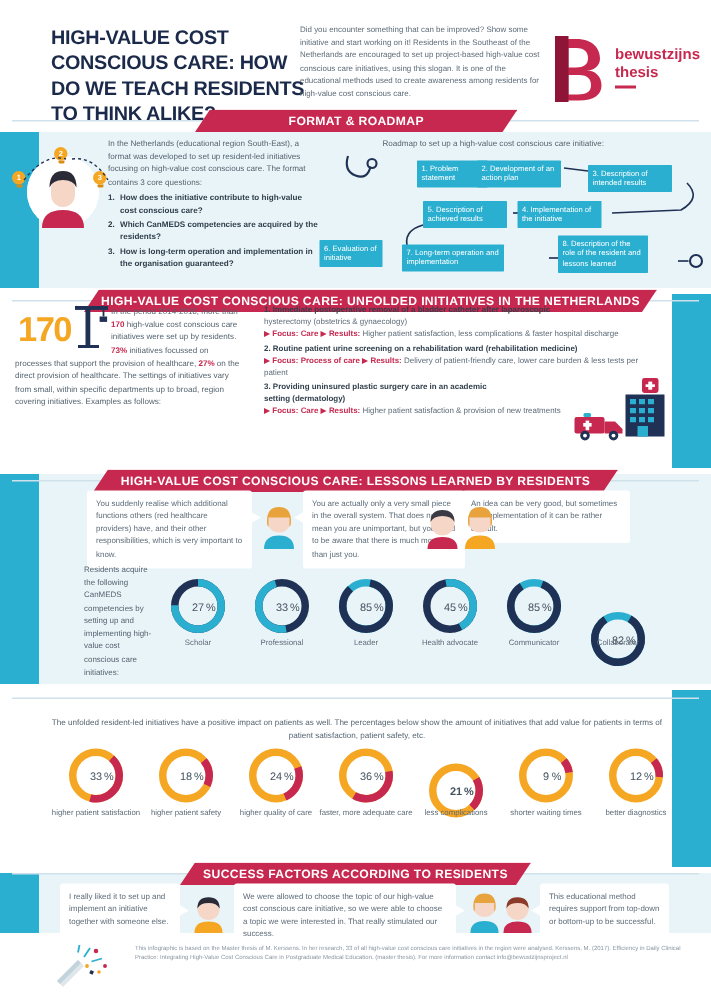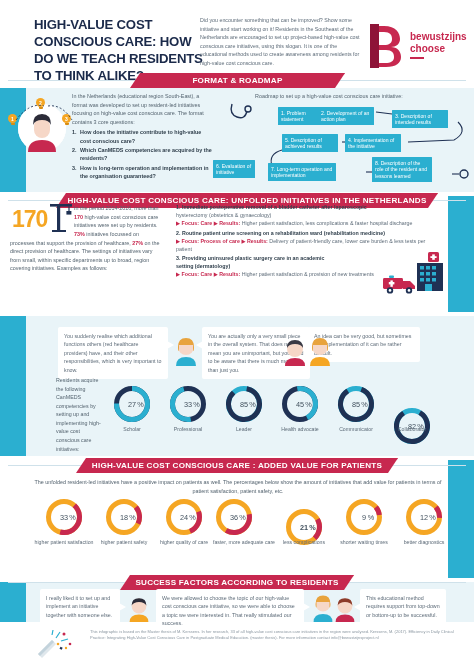--- a/index.html
+++ b/index.html
@@ -132,21 +132,21 @@
     <div class="intro">Did you encounter something that can be improved? Show some initiative and start working on it! Residents in the Southeast of the Netherlands are encouraged to set up project-based high-value cost conscious care initiatives, using this slogan. It is one of the educational methods used to create awareness among residents for high-value cost conscious care.</div>
     <div class="logo">
       <svg class="logo-mark" viewBox="0 0 34 44">
         <path d="M2 2 L14 2 C26 2 30 9 30 15 C30 20 26 23 21 23 C27 23 31 27 31 33 C31 39 26 43 16 43 L2 43 Z" fill="#c7284f"></path>
         <path d="M9 8 L14 8 C20 8 22 11 22 15 C22 19 19 21 14 21 L9 21 Z" fill="#ffffff"></path>
         <path d="M9 26 L16 26 C22 26 24 29 24 33 C24 37 21 39 15 39 L9 39 Z" fill="#ffffff"></path>
         <path d="M0 0 L9 0 L9 44 L0 44 Z" fill="#8e1438"></path>
       </svg>
       <div class="logo-text">
         <span>bewustzijns</span><br>
-        <span>choose</span>
+        <span>thesis</span>
       </div>
       <div class="logo-underline"></div>
     </div>
   </div>
 
   <div class="panel" style="left:0;top:88px;width:474px;height:104px;"></div>
   <div class="tealbar" style="left:0;top:88px;width:26px;height:104px;"></div>
 
   <div class="banner-wrap" style="top:73px;">
     <div class="banner-line"></div>
@@ -309,20 +309,24 @@
     <circle cx="8" cy="18.4" r="3.2" fill="#1f3154"></circle>
       <circle cx="8" cy="18.4" r="1.3" fill="#fff"></circle>
     <circle cx="27" cy="18.4" r="3.2" fill="#1f3154"></circle>
       <circle cx="27" cy="18.4" r="1.3" fill="#fff"></circle>
     <rect x="7" y="3.4" width="5" height="2.6" rx="1" fill="#2bafd0"></rect>
   </svg>
 
   <div class="panel" style="left:0;top:316px;width:474px;height:140px;"></div>
   <div class="tealbar" style="left:0;top:316px;width:26px;height:140px;"></div>
 
+  <div class="banner-wrap" style="top:313px;">
+    <div class="banner-line"></div>
+    <div class="banner" style="left:62px;width:350px;">HIGH-VALUE COST CONSCIOUS CARE: LESSONS LEARNED BY RESIDENTS</div>
+  </div>
 
   <div class="bubble tail-r" style="left:58px;top:327px;width:110px;">You suddenly realise which additional functions others (red healthcare providers) have, and their other responsibilities, which is very important to know.</div>
   <div class="bubble tail-l" style="left:202px;top:327px;width:108px;">You are actually only a very small piece in the overall system. That does not mean you are unimportant, but you need to be aware that there is much more than just you.</div>
   <div class="bubble tail-l" style="left:308px;top:327px;width:112px;">An idea can be very good, but sometimes the implementation of it can be rather difficult.</div>
 
   <svg style="position:absolute;left:174px;top:336px;width:24px;height:30px;" viewBox="0 0 24 30">
     <circle cx="12" cy="11" r="8" fill="#f6d7c7"></circle>
     <path d="M4 11 q0 -9 8 -9 q8 0 8 9 q0 4 -1 4 l0 -6 l-14 0 l0 6 q-1 0 -1 -4z" fill="#e8a33d"></path>
     <path d="M2 30 q0 -9 10 -9 q10 0 10 9 z" fill="#2bafd0"></path>
   </svg>
@@ -397,21 +401,20 @@
     <div class="pct">82</div>
     <div class="pct" style="padding-left:17px;font-size:7.3px;">%</div>
   </div>
   <div class="donut-label" style="left:380px;top:426px;width:64px;">Collaborator</div>
 
   <div class="panel-white" style="left:0;top:460px;width:474px;height:118px;"></div>
   <div class="tealbar" style="left:448px;top:460px;width:26px;height:118px;"></div>
 
   <div class="banner-wrap" style="top:458px;">
     <div class="banner-line"></div>
-    <div class="banner" style="left:76px;width:322px;">HIGH-VALUE COST CONSCIOUS CARE : ADDED VALUE FOR PATIENTS</div>
   </div>
 
   <div class="av-text">The unfolded resident-led initiatives have a positive impact on patients as well. The percentages below show the amount of initiatives that add value for patients in terms of patient satisfaction, patient safety, etc.</div>
 
   <div class="donut" style="left:44px;top:497px;">
     <svg viewBox="0 0 40 40">
       <circle cx="20" cy="20" r="15.5" fill="none" stroke="#f5a623" stroke-width="5"></circle>
       <circle cx="20" cy="20" r="15.5" fill="none" stroke="#c7284f" stroke-width="5" stroke-dasharray="40.9 156.5" transform="rotate(-48 20 20)"></circle>
     </svg>
     <div class="pct">33</div>
@@ -432,21 +435,21 @@
   <div class="donut" style="left:164px;top:497px;">
     <svg viewBox="0 0 40 40">
       <circle cx="20" cy="20" r="15.5" fill="none" stroke="#f5a623" stroke-width="5"></circle>
       <circle cx="20" cy="20" r="15.5" fill="none" stroke="#c7284f" stroke-width="5" stroke-dasharray="23.4 174.0" transform="rotate(-20 20 20)"></circle>
     </svg>
     <div class="pct">24</div>
     <div class="pct" style="padding-left:17px;font-size:7.3px;">%</div>
   </div>
   <div class="donut-label" style="left:150px;top:539px;width:68px;">higher quality of care</div>
 
-  <div class="donut" style="left:214px;top:497px;">
+  <div class="donut" style="left:224px;top:497px;">
     <svg viewBox="0 0 40 40">
       <circle cx="20" cy="20" r="15.5" fill="none" stroke="#f5a623" stroke-width="5"></circle>
       <circle cx="20" cy="20" r="15.5" fill="none" stroke="#c7284f" stroke-width="5" stroke-dasharray="35.1 162.3" transform="rotate(-10 20 20)"></circle>
     </svg>
     <div class="pct">36</div>
     <div class="pct" style="padding-left:17px;font-size:7.3px;">%</div>
   </div>
   <div class="donut-label" style="left:210px;top:539px;width:68px;">faster, more adequate care</div>
 
   <div class="donut" style="left:284px;top:507px;font-weight:bold;">

